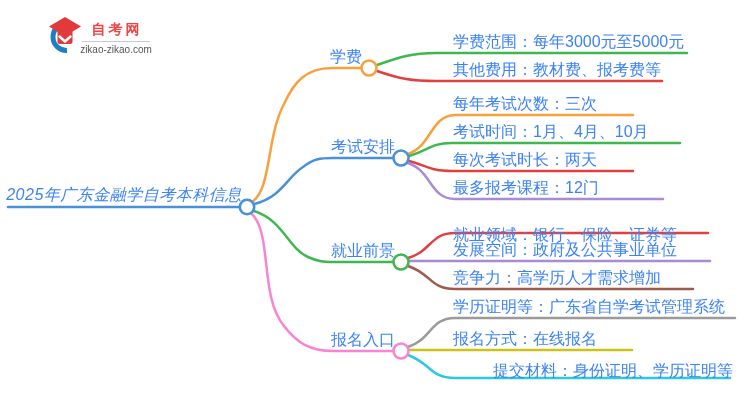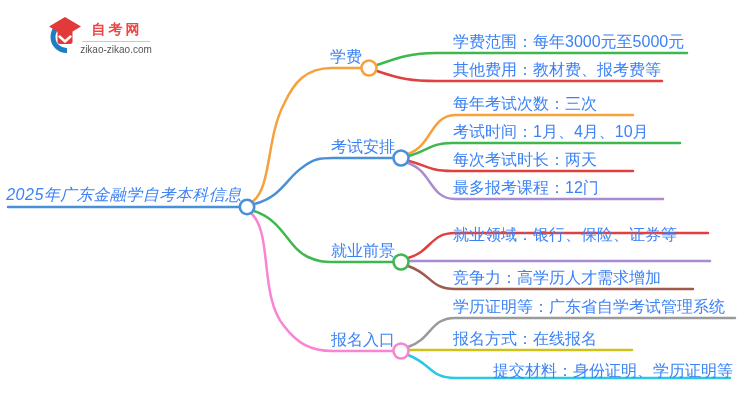--- a/index.html
+++ b/index.html
@@ -87,19 +87,20 @@
 
   <div class="lbl child-lbl" style="top:31px;">学费范围：每年3000元至5000元</div>
   <div class="lbl child-lbl" style="top:59px;">其他费用：教材费、报考费等</div>
 
   <div class="lbl child-lbl" style="top:93px;">每年考试次数：三次</div>
   <div class="lbl child-lbl" style="top:121px;">考试时间：1月、4月、10月</div>
   <div class="lbl child-lbl" style="top:149px;">每次考试时长：两天</div>
   <div class="lbl child-lbl" style="top:177px;">最多报考课程：12门</div>
 
   <div class="lbl child-lbl" style="top:211px;margin-top:13px;">就业领域：银行、保险、证券等</div>
+  <div class="lbl child-lbl" style="top:239px;">发展空间：政府及公共事业单位</div>
   <div class="lbl child-lbl" style="top:267px;">竞争力：高学历人才需求增加</div>
 
   <div class="lbl child-lbl" style="top:296px;">学历证明等：广东省自学考试管理系统</div>
   <div class="lbl child-lbl" style="top:328px;">报名方式：在线报名</div>
   <div class="lbl child-lbl" style="top:360px;margin-left:40px;">提交材料：身份证明、学历证明等</div>
 
 </div>
 
 </body></html>

